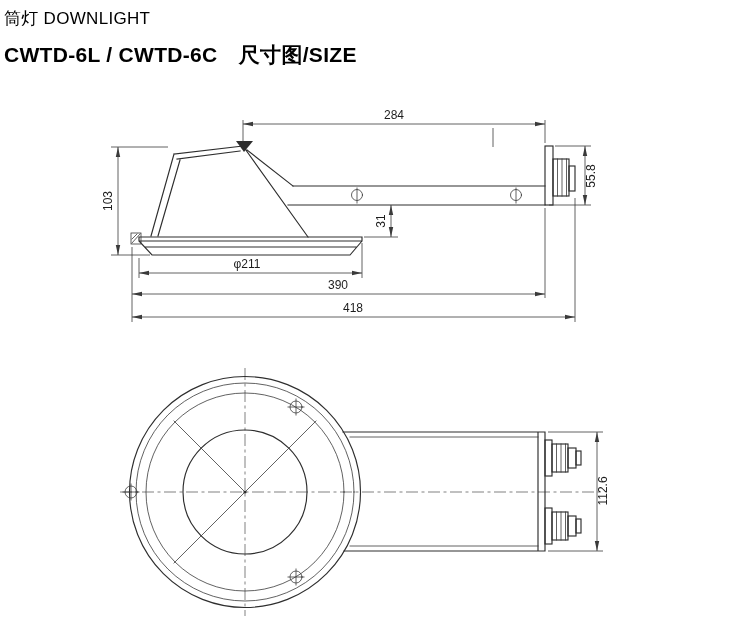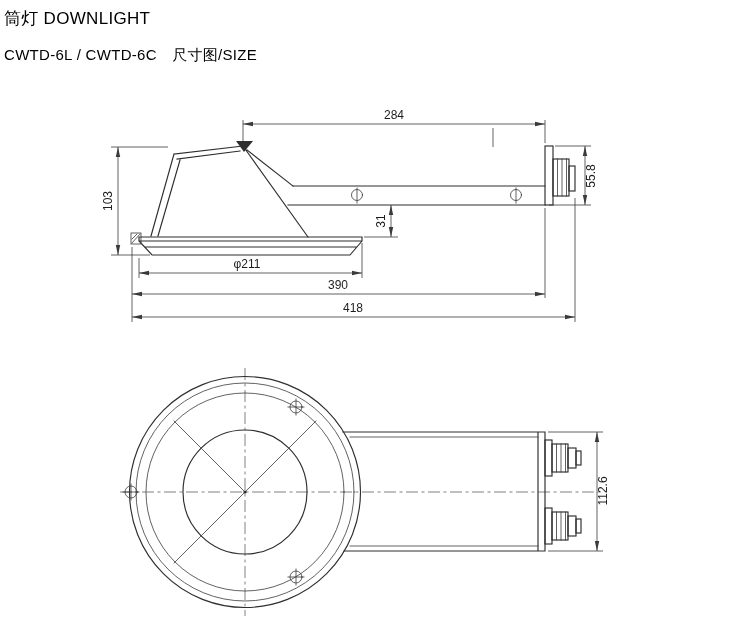--- a/index.html
+++ b/index.html
@@ -2,21 +2,21 @@
 <html><head>
 <meta charset="utf-8">
 <style>
   html,body{margin:0;padding:0;}
   body{
     width:740px;height:632px;background:#ffffff;position:relative;overflow:hidden;
     font-family:"Liberation Sans",sans-serif;color:#000;
   }
   .title-block{position:absolute;left:4px;top:6px;}
   .title-line1{font-size:17px;line-height:26px;letter-spacing:.3px;}
-  .title-line2{font-size:15px;line-height:26px;margin-top:10px;letter-spacing:.3px;}
+  .title-line2{font-size:21px;line-height:26px;margin-top:10px;letter-spacing:.3px;font-weight:bold;}
   svg{position:absolute;left:0;top:0;}
   .ol{stroke:#2e2e2e;stroke-width:1.15;fill:none;stroke-linecap:square;}
   .tl{stroke:#3a3a3a;stroke-width:0.8;fill:none;stroke-linecap:square;}
   .dl{stroke:#3a3a3a;stroke-width:0.8;fill:none;}
   .cl{stroke:#4a4a4a;stroke-width:0.7;fill:none;stroke-dasharray:12 3.5 3 3.5;}
   .fillshape{fill:#2e2e2e;stroke:none;}
   text.dim{font:12px "Liberation Sans",sans-serif;fill:#1d1d1d;}
 </style>
 </head>
 <body>

